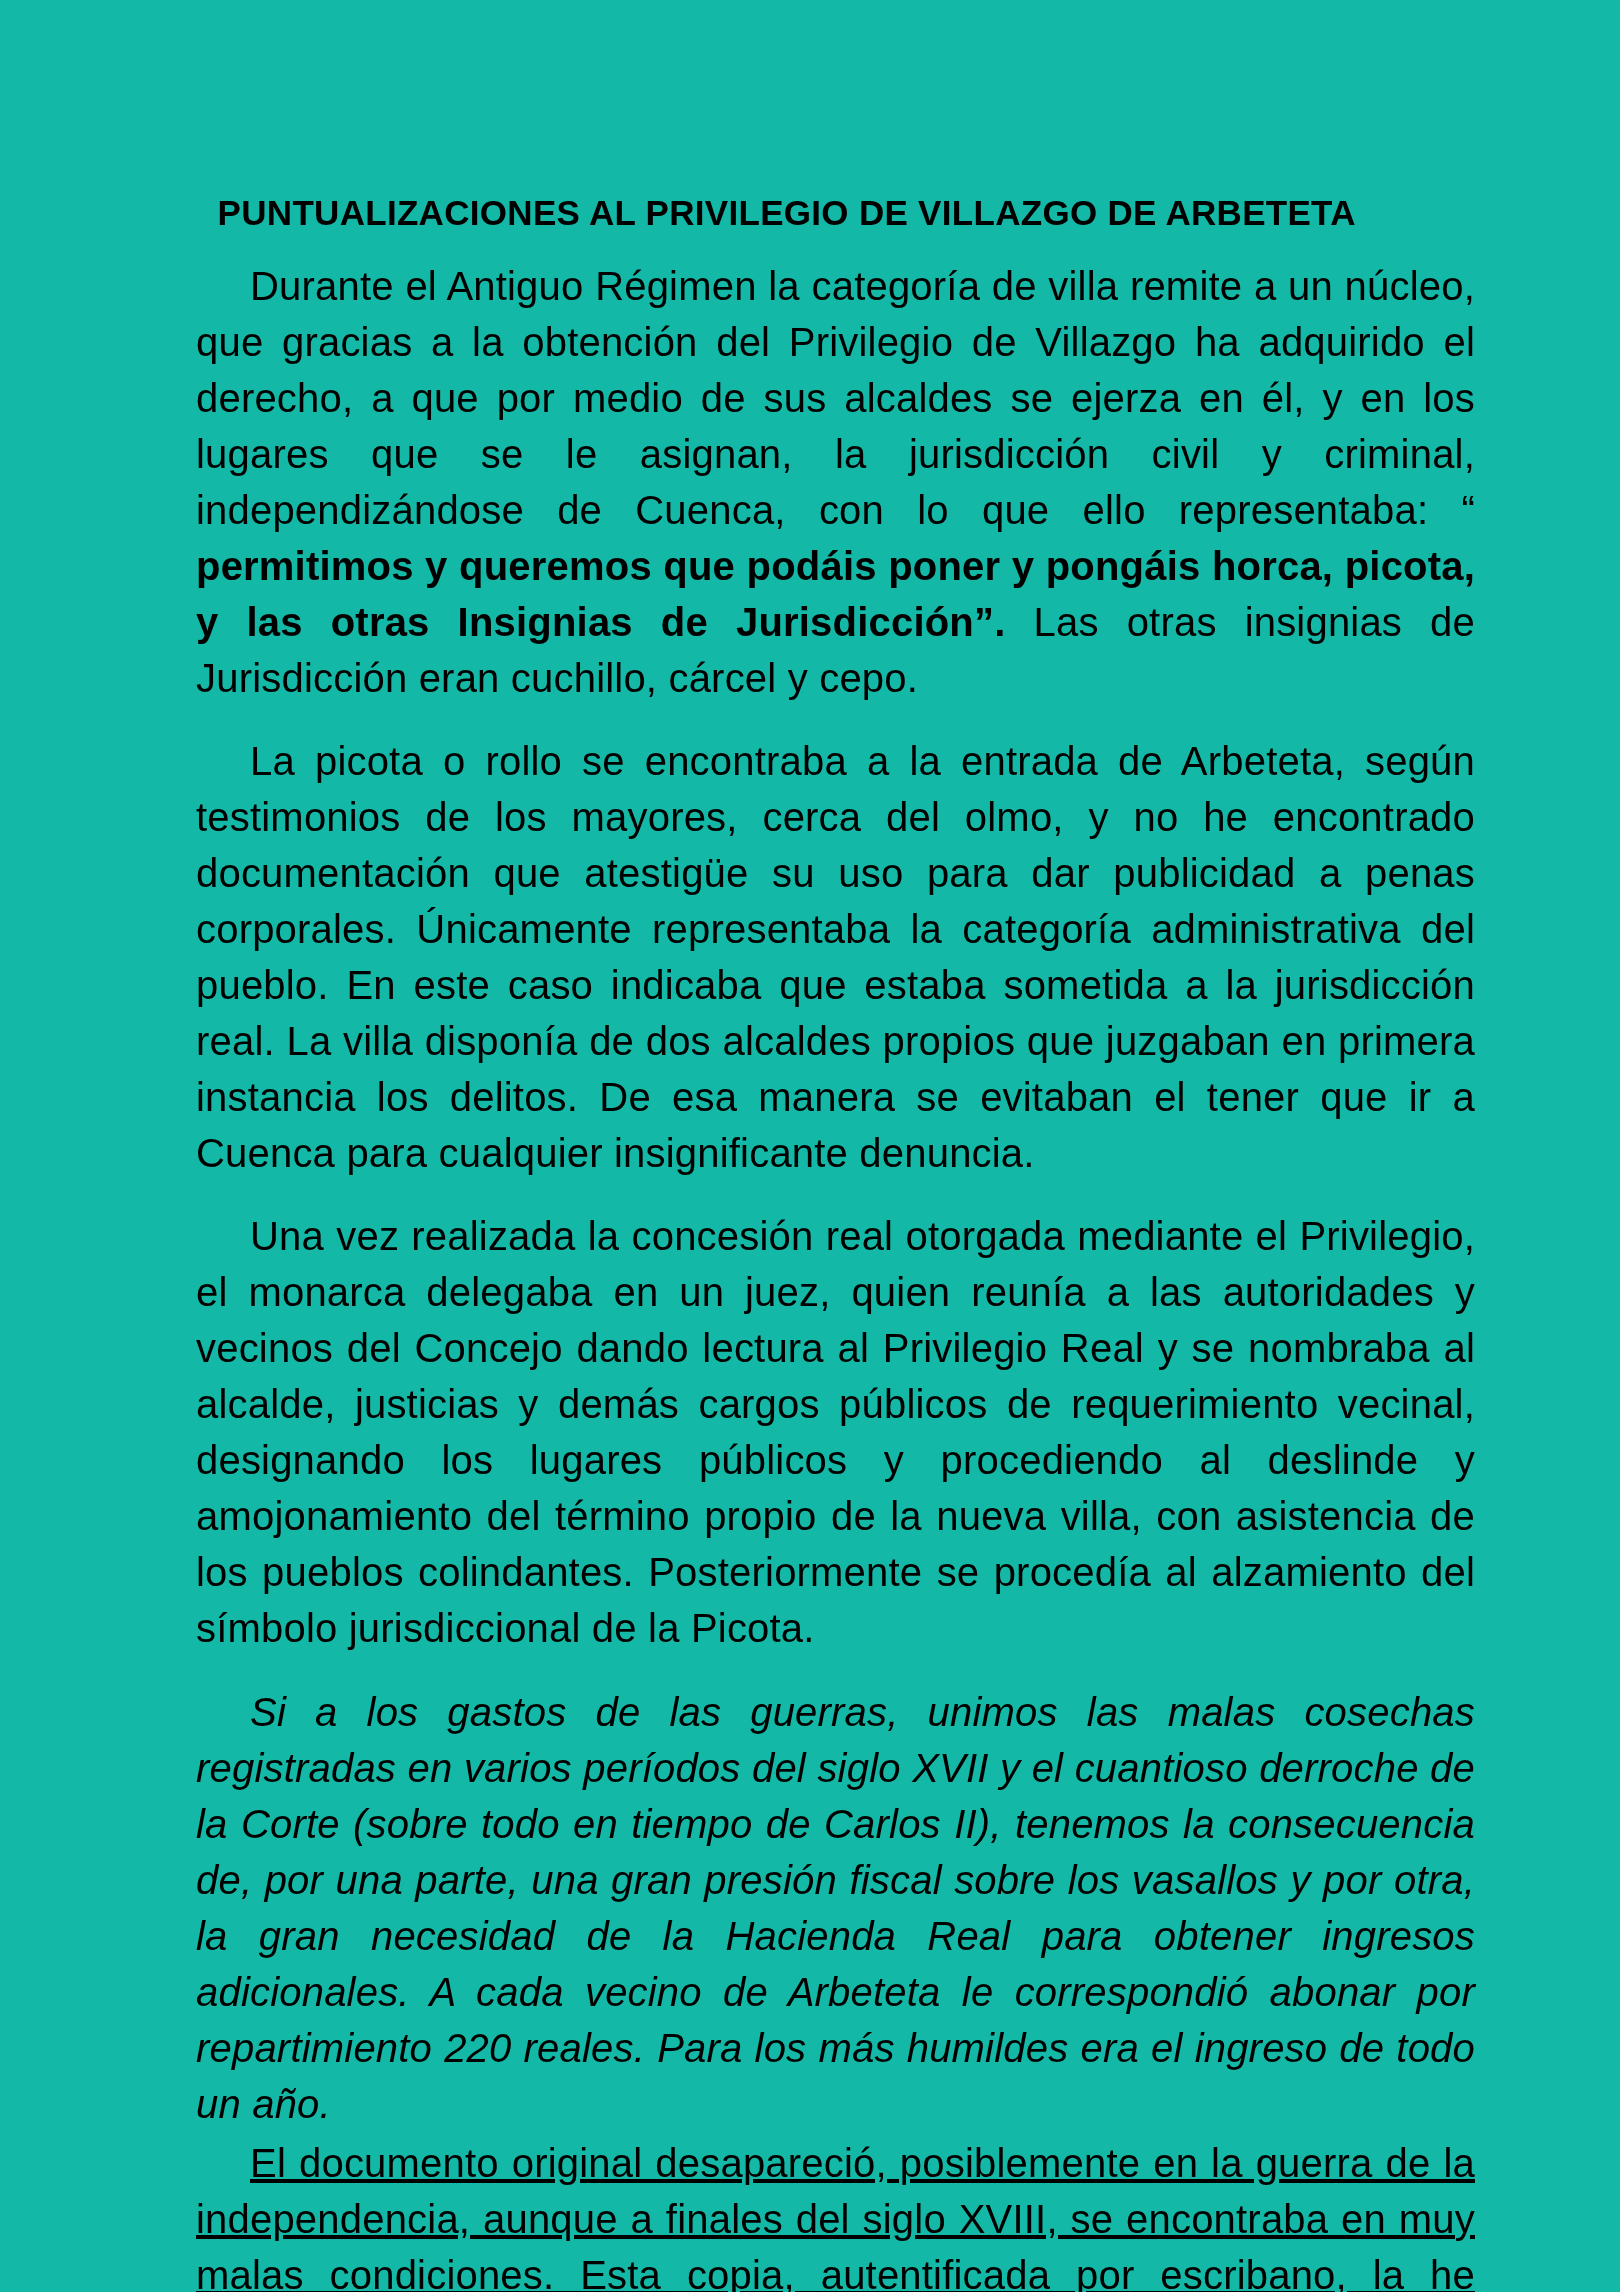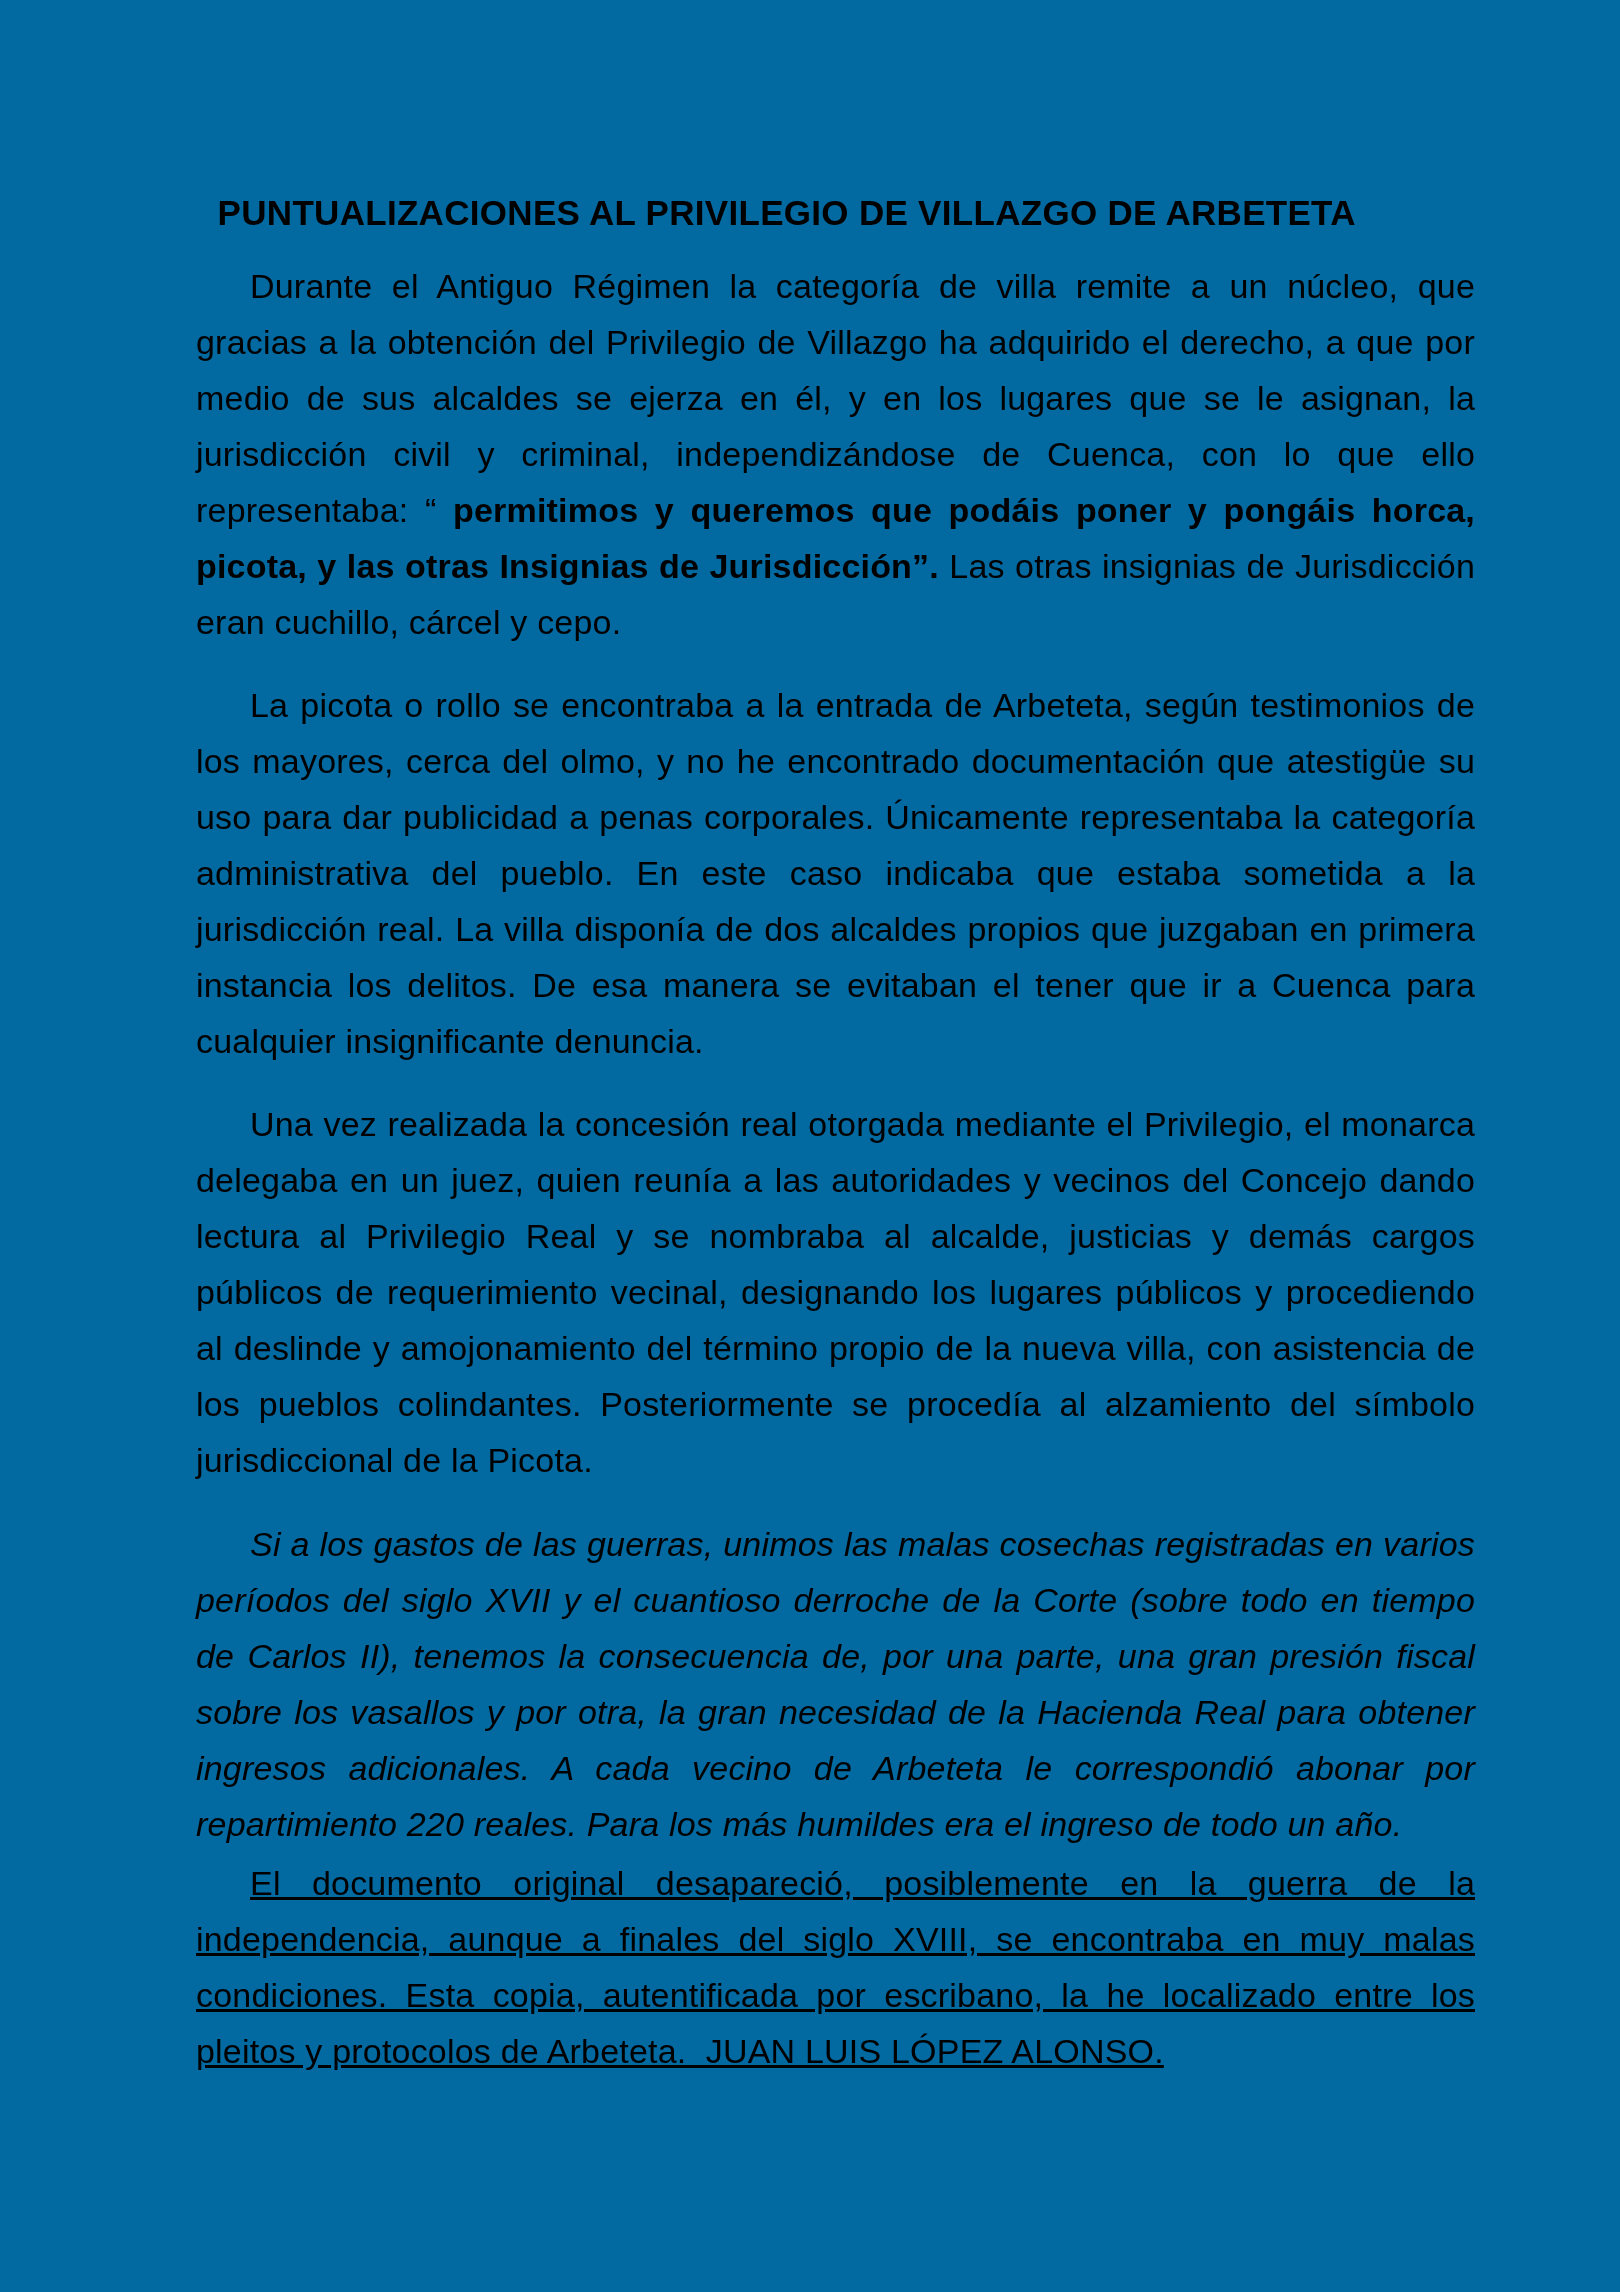--- a/index.html
+++ b/index.html
@@ -4,41 +4,41 @@
 <style>
   html, body {
     margin: 0;
     padding: 0;
     background: #ffffff;
   }
   .page {
     position: relative;
     width: 1620px;
     height: 2293px;
-    background: #0369a1;
+    background: #14b8a6;
     color: #000000;
     font-family: "Liberation Sans", "DejaVu Sans", sans-serif;
     overflow: hidden;
   }
   .content {
     position: absolute;
     left: 196px;
     top: 185px;
     width: 1279px;
   }
   .doc-title {
     font-size: 35px;
     font-weight: 700;
     line-height: 56px;
     margin: 0 0 16.7px 21.6px;
     letter-spacing: 0.3px;
     white-space: nowrap;
   }
   .doc-body p {
-    font-size: 34px;
+    font-size: 40px;
     line-height: 56px;
     margin: 0 0 27.4px 0;
     text-align: justify;
     text-indent: 54px;
     letter-spacing: 0.2px;
   }
   
   .doc-body p:nth-child(4) { margin-bottom: 2.9px; font-style: italic; }
   .doc-body p:last-child { margin-bottom: 0; text-decoration: underline; }
   .seg-bold { font-weight: 700; }

